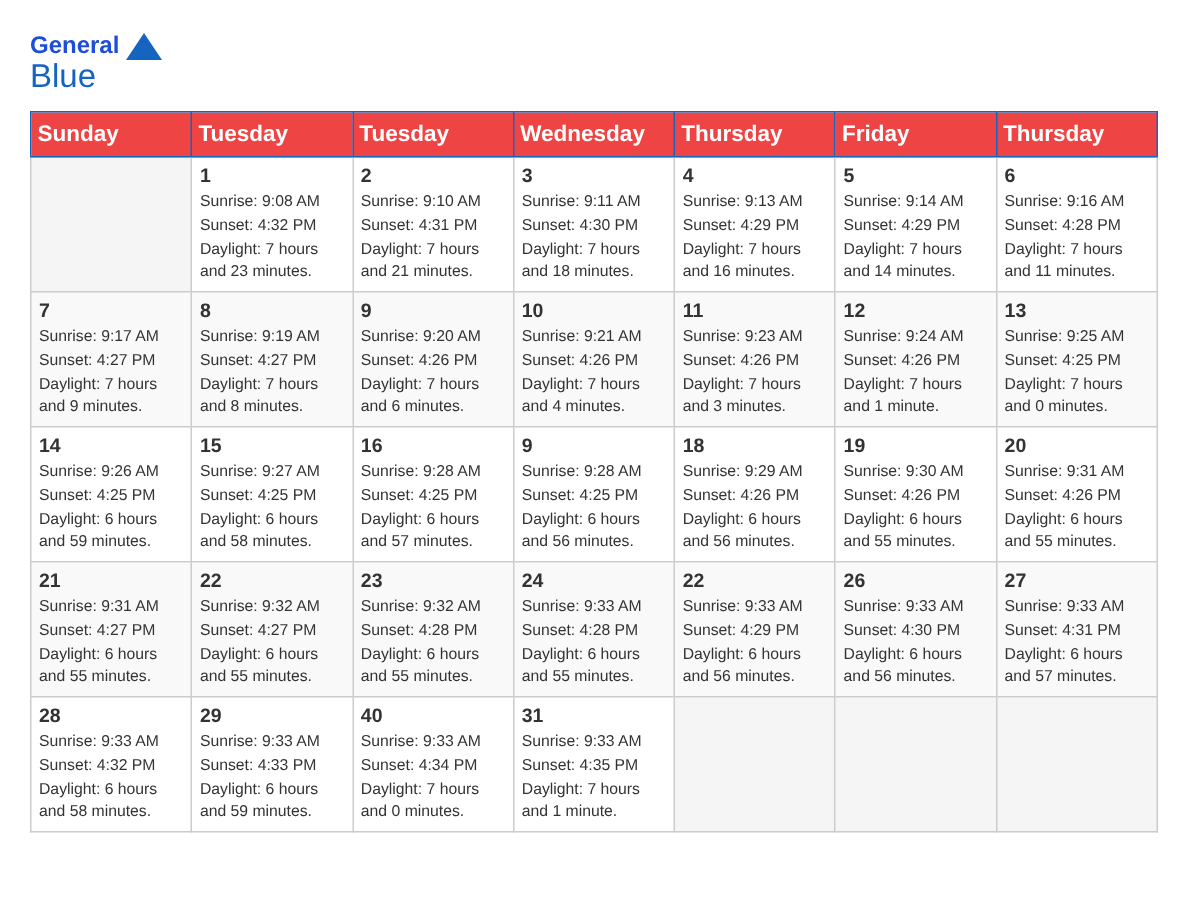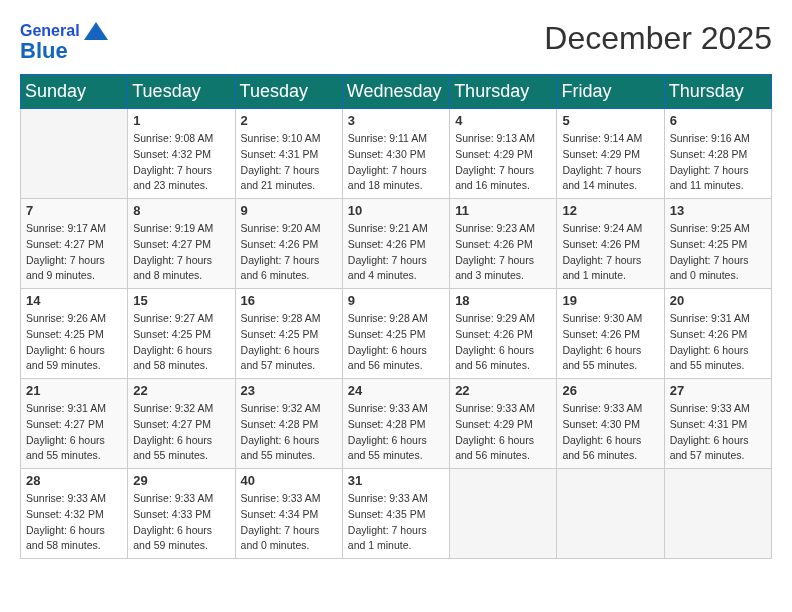--- a/index.html
+++ b/index.html
@@ -32,26 +32,26 @@
     .location-title {
       font-size: 16px;
       color: #555;
     }
     table {
       width: 100%;
       border-collapse: collapse;
       font-size: 11px;
     }
     thead tr th {
-      background-color: #0f766e;
+      background-color: #ef4444;
       color: #fff;
       padding: 6px 4px;
       text-align: left;
-      font-size: 18px;
-      font-weight: normal;
+      font-size: 15px;
+      font-weight: bold;
       border: 1px solid #1565c0;
     }
     tbody tr td {
       border: 1px solid #ccc;
       vertical-align: top;
       padding: 4px 5px;
       height: 90px;
       width: calc(100% / 7);
     }
     tbody tr td.empty {
@@ -79,24 +79,23 @@
 <body>
 
 <div class="header">
   <div class="logo">
     <div style="display:flex;align-items:center;gap:2px;">
       <span style="font-size:16px;font-weight:bold;color:#1d4ed8;">General</span>
       <svg width="28" height="22" viewBox="0 0 28 22">
         <polygon points="14,2 26,20 2,20" fill="#1565c0"></polygon>
       </svg>
     </div>
-    <span style="font-size:22px;font-weight:bold;color:#1565c0;margin-top:-4px;">Blue</span>
+    <span style="font-size:22px;font-weight:normal;color:#1565c0;margin-top:-4px;">Blue</span>
   </div>
   <div class="title-block">
-    <div class="month-title">December 2025</div>
   </div>
 </div>
 
 <table>
   <thead>
     <tr>
     <th>Sunday</th>
         <th>Tuesday</th>
         <th>Tuesday</th>
         <th>Wednesday</th>

